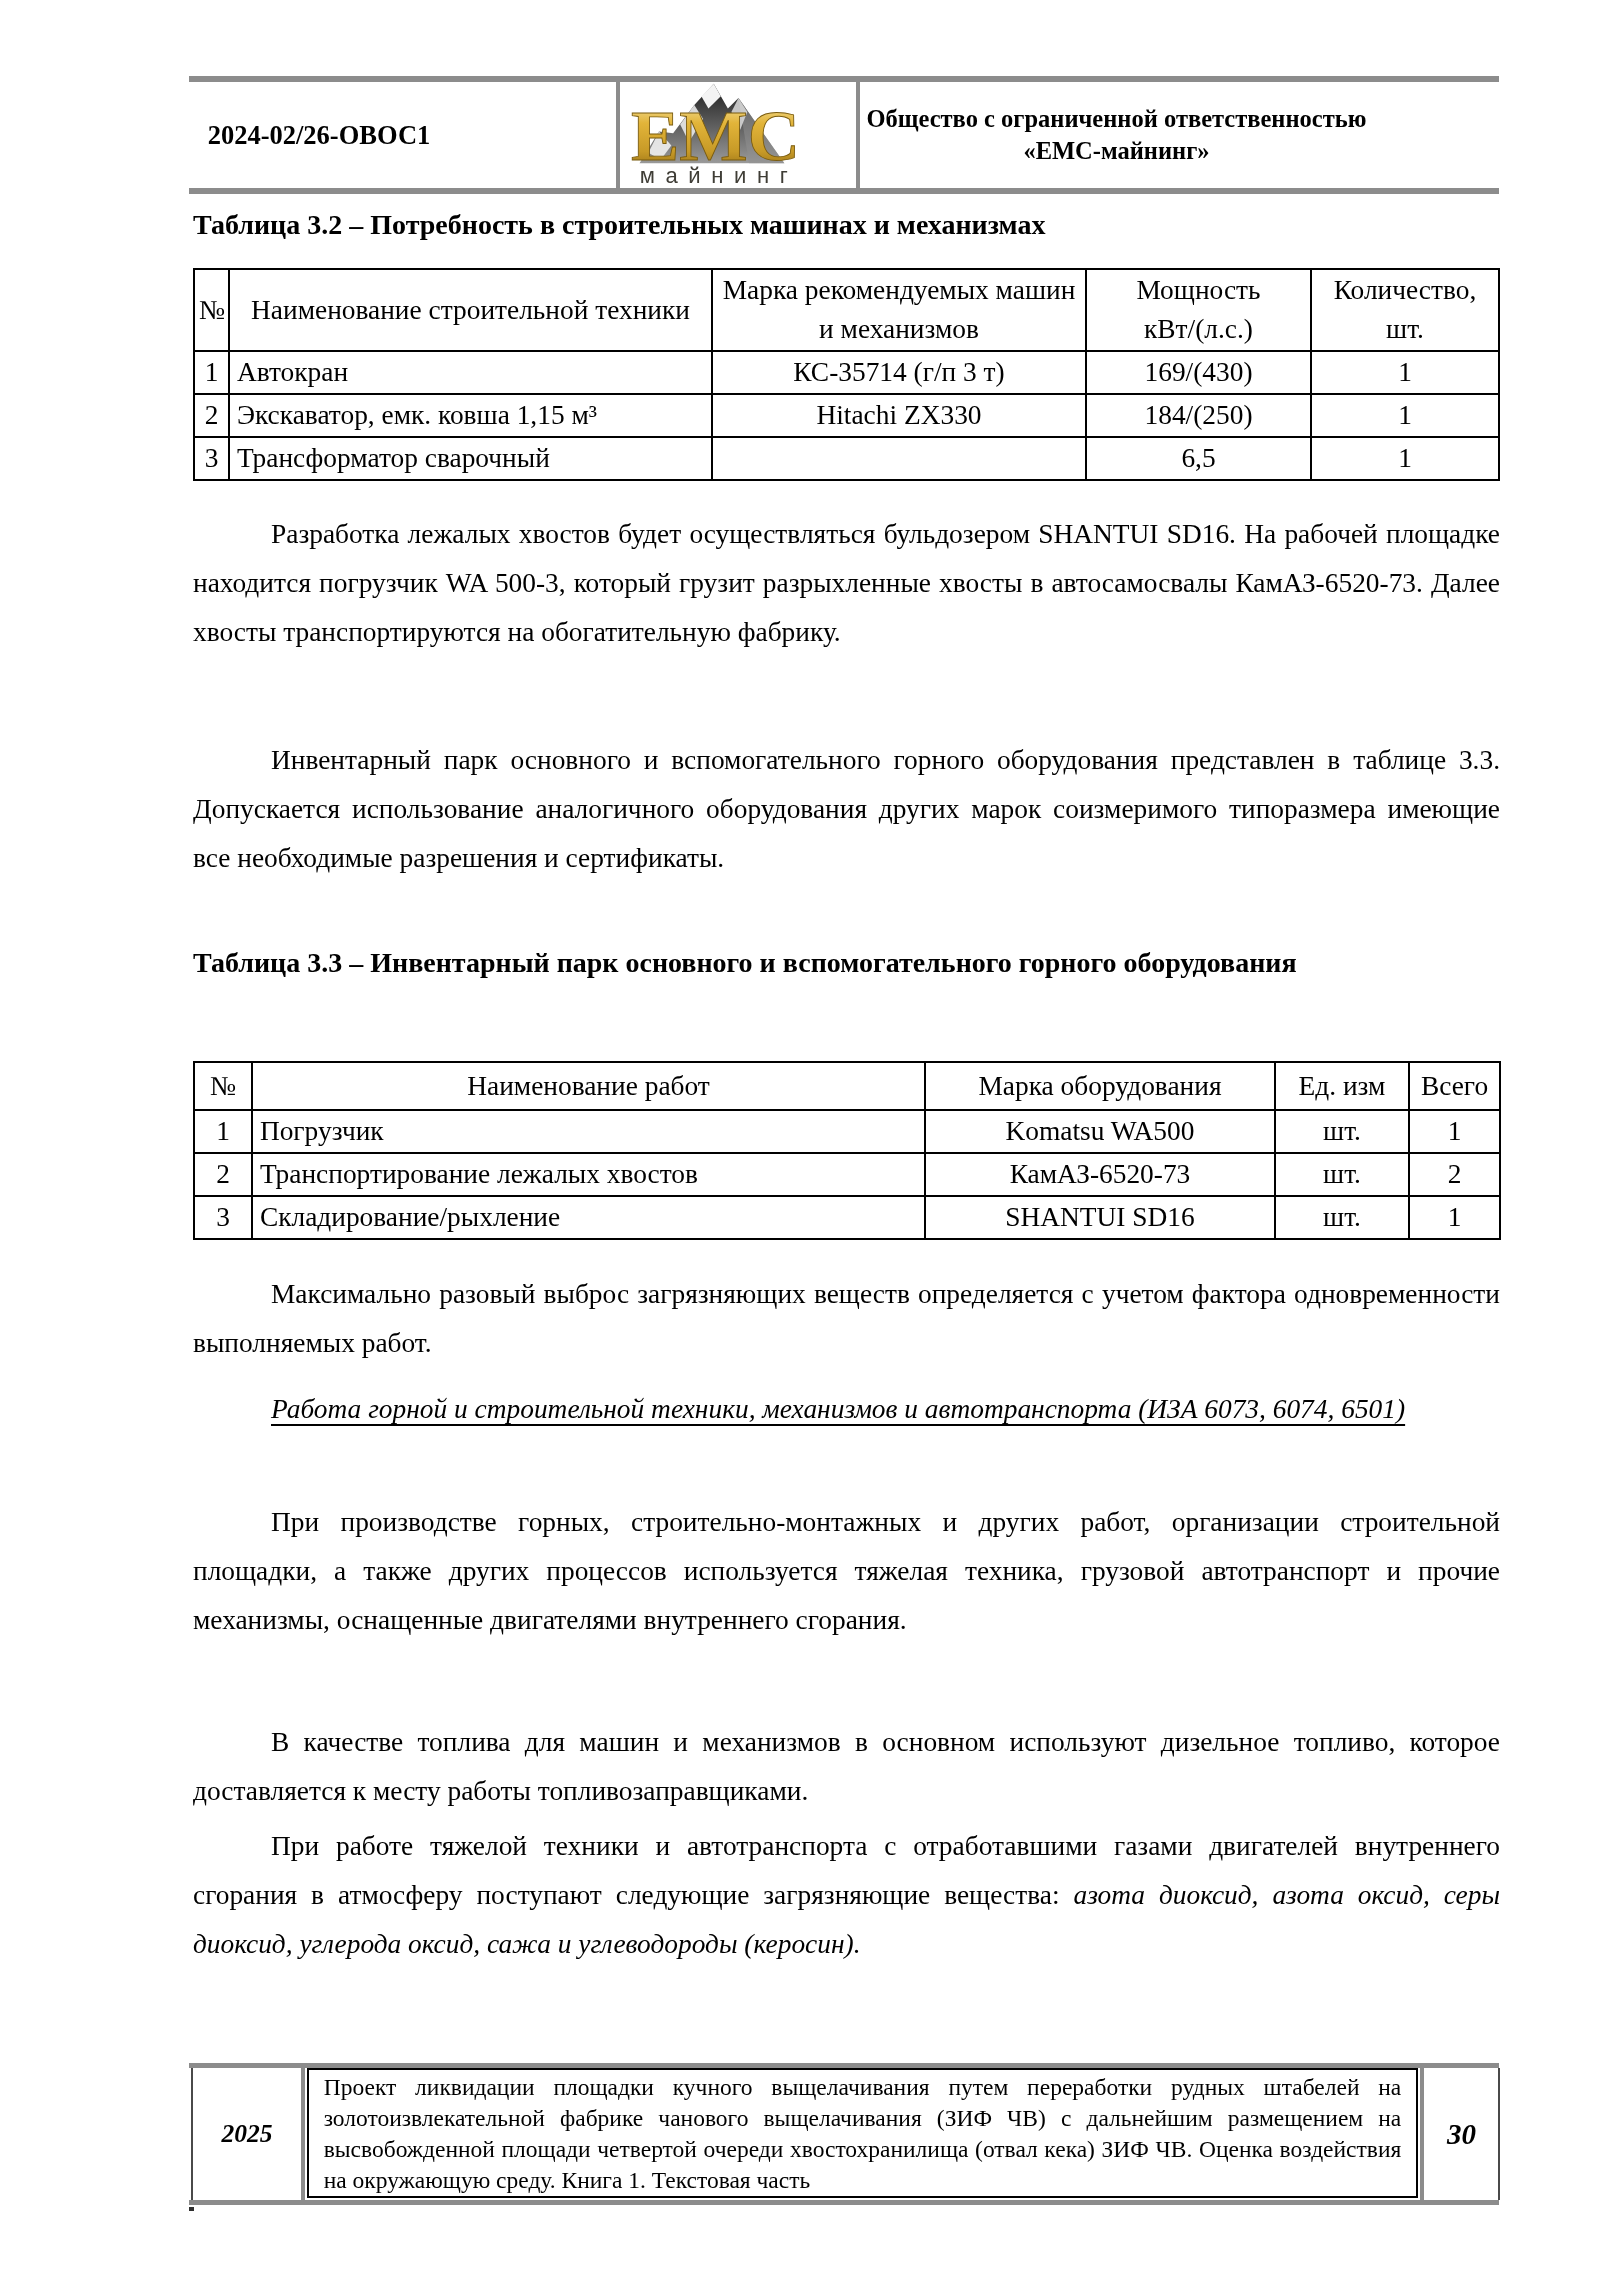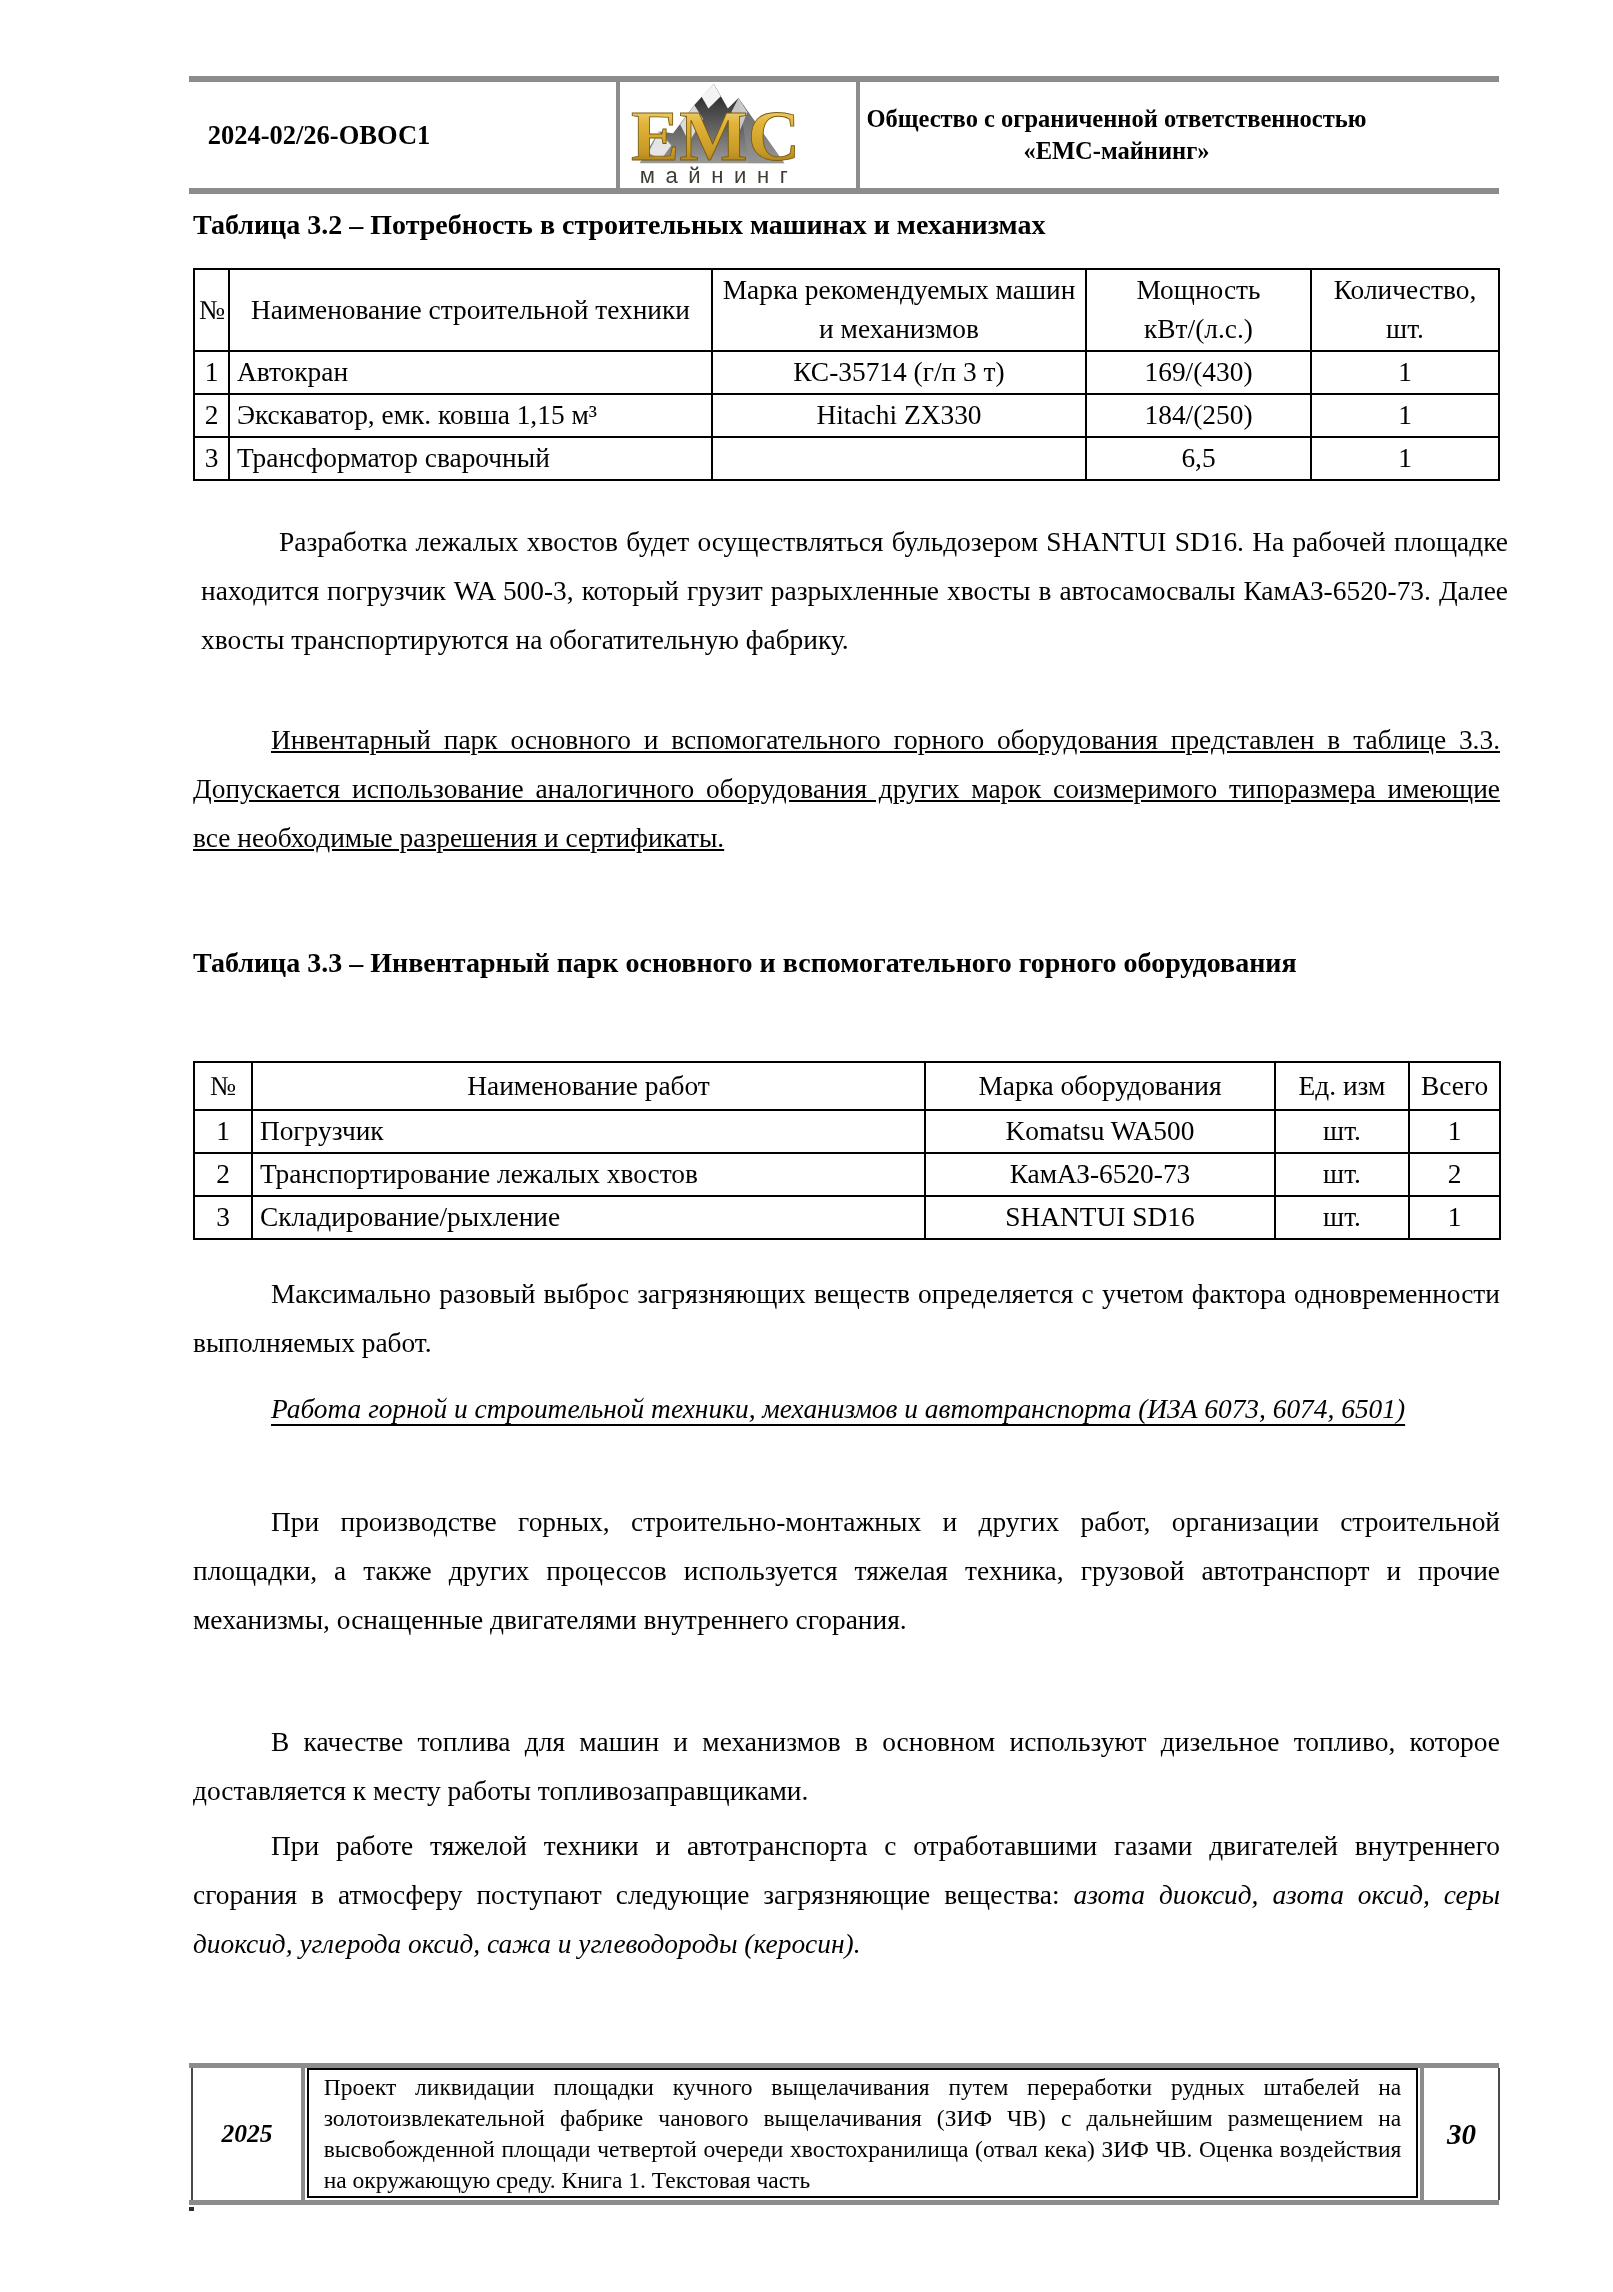--- a/index.html
+++ b/index.html
@@ -132,22 +132,22 @@
       <tr>
         <td>3</td>
         <td class="al">Трансформатор сварочный</td>
         <td></td>
         <td>6,5</td>
         <td>1</td>
       </tr>
     </tbody>
   </table>
 
-  <p class="para" style="top:510px; margin:8px;">Разработка лежалых хвостов будет осуществляться бульдозером SHANTUI SD16. На рабочей площадке находится погрузчик WA 500-3, который грузит разрыхленные хвосты в автосамосвалы КамАЗ-6520-73. Далее хвосты транспортируются на обогати­тельную фабрику.</p>
-  <p class="para" style="top:716px; margin:0;text-decoration:underline;">Инвентарный парк основного и вспомогательного горного оборудования представлен в таблице 3.3. Допускается использование аналогичного оборудования других марок соизмеримого типоразмера имеющие все необходимые разрешения и сертификаты.</p>
+  <p class="para" style="top:510px; margin:0;">Разработка лежалых хвостов будет осуществляться бульдозером SHANTUI SD16. На рабочей площадке находится погрузчик WA 500-3, который грузит разрыхленные хвосты в автосамосвалы КамАЗ-6520-73. Далее хвосты транспортируются на обогати­тельную фабрику.</p>
+  <p class="para" style="top:736px; margin:0;">Инвентарный парк основного и вспомогательного горного оборудования представлен в таблице 3.3. Допускается использование аналогичного оборудования других марок соизмеримого типоразмера имеющие все необходимые разрешения и сертификаты.</p>
 
   <div class="tbl-title tbl-title-hang" style="top:939px;">Таблица 3.3 – Инвентарный парк основного и вспомогательного горного оборудования</div>
 
   <table class="doc" id="table33" style="top:1061px;">
     <colgroup>
       <col style="width:58px">
         <col style="width:673px">
         <col style="width:350px">
         <col style="width:134px">
         <col style="width:91px">

